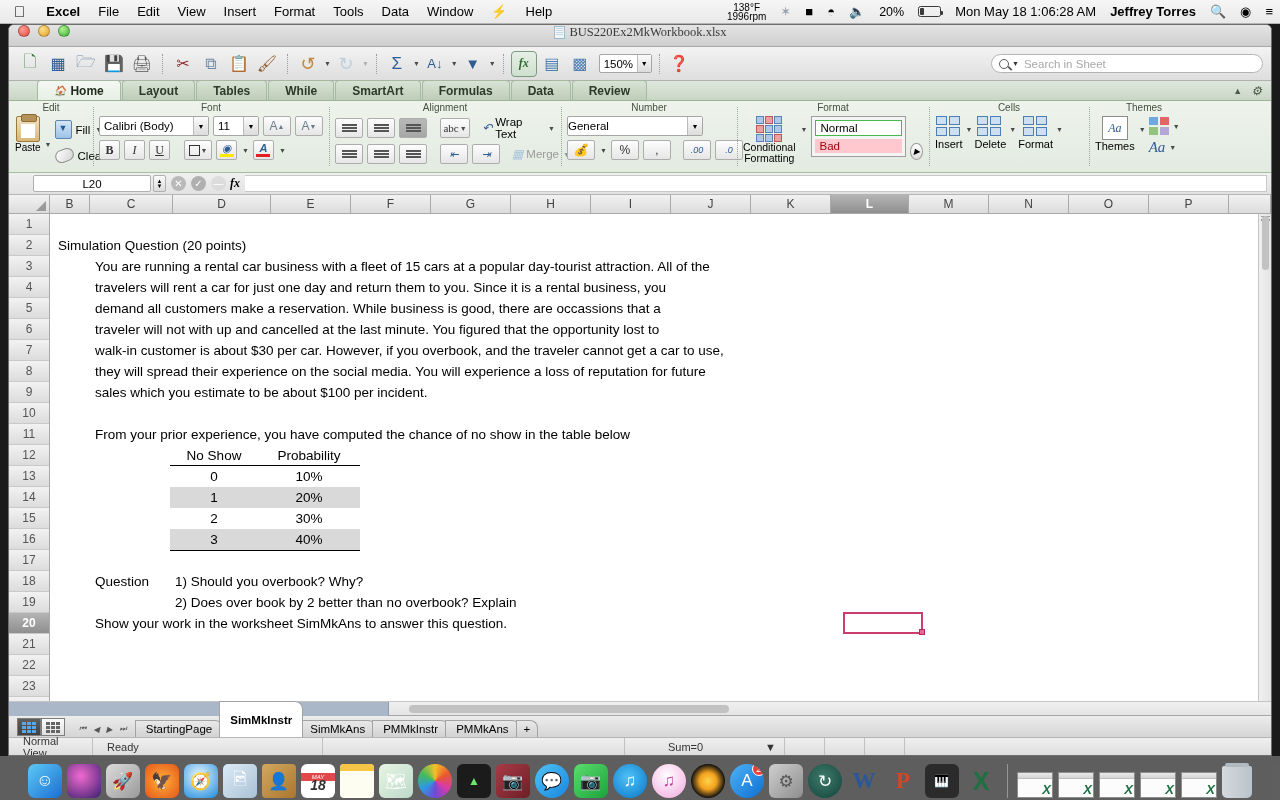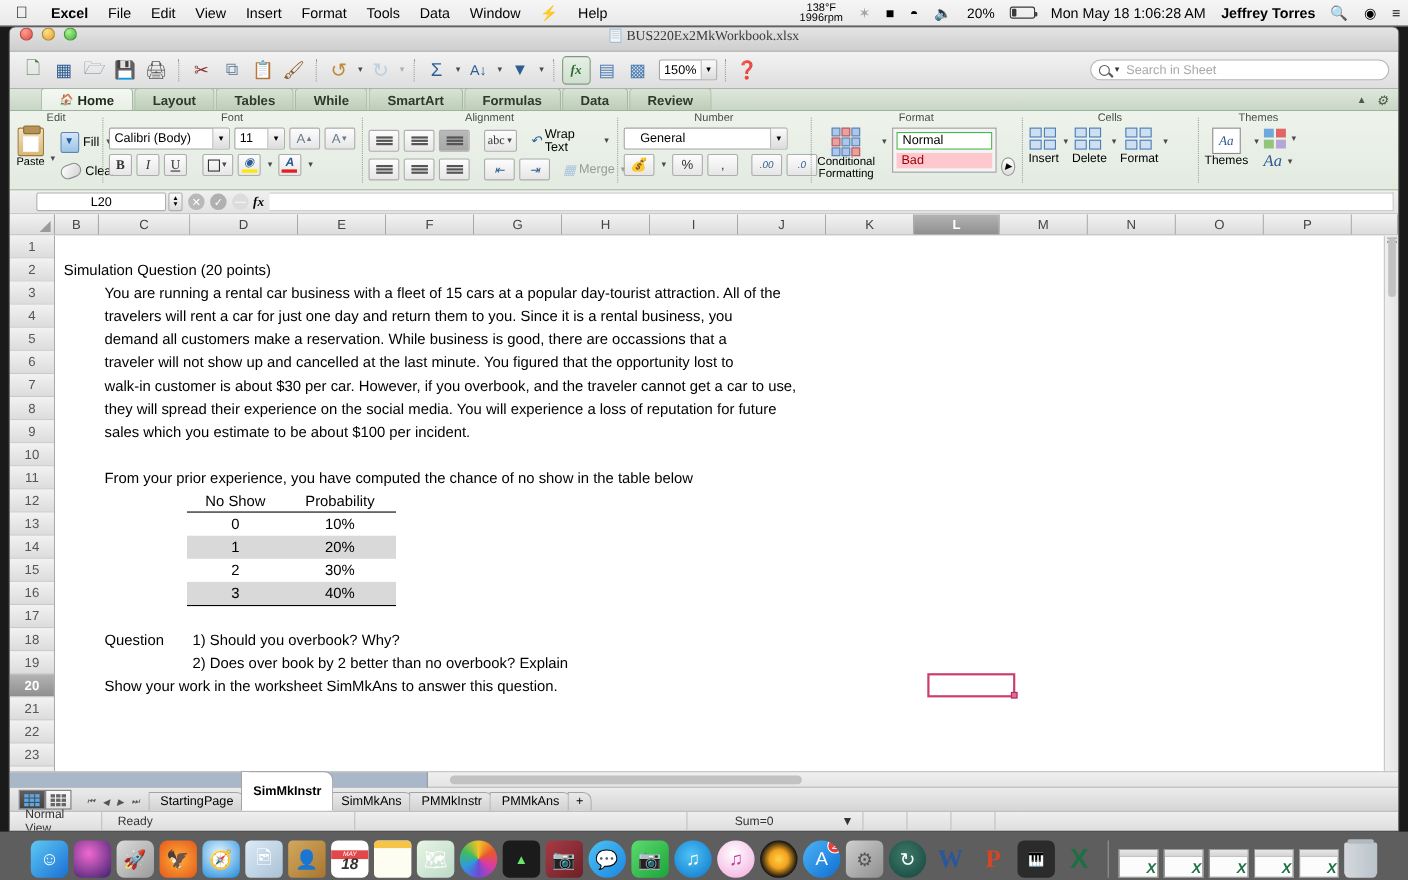--- a/index.html
+++ b/index.html
@@ -152,22 +152,22 @@
     font-size:12px; color:#333;
   }
   .sqbtn.wide{min-width:28px;}
   .sqbtn.pressed{background:linear-gradient(to bottom,#b9b9b9,#a6a6a6);}
   .grow-a{font-size:12px;color:#6a7b8c;}
   .align-ico { display:flex; flex-direction:column; gap:1.5px; width:15px; }
   .align-ico i { height:1.6px; background:#555; display:block; }
   .wrap-lbl{font-size:11.5px;display:flex;align-items:center;gap:3px;}
   .merge-lbl{font-size:11.5px;color:#9a9a9a;display:flex;align-items:center;gap:3px;}
   .numfmt {
-    width:149px;height:20px;background:#fff;border:1px solid #a6a6a6;border-radius:2px;
-    font-size:11.5px;display:flex;align-items:center;padding-left:14px;position:relative;
+    width:136px;height:20px;background:#fff;border:1px solid #a6a6a6;border-radius:2px;
+    font-size:11.5px;display:flex;align-items:center;padding-left:0;position:relative;
   }
   .cf-ico{width:26px;height:26px;position:relative;}
   .cf-grid{position:absolute;inset:0;display:grid;grid-template-columns:repeat(3,1fr);
     grid-template-rows:repeat(3,1fr);gap:1px;}
   .cf-grid span{background:#aec6e8;border:1px solid #5b82b5;}
   .cf-grid span.r{background:#e8a0a0;border-color:#b55b5b;}
   .cf-lbl{font-size:10.5px;text-align:center;line-height:11px;}
   .stylebox{width:132px;border:1px solid #9e9e9e;background:#f4f4f4;padding:3px;display:flex;
     flex-direction:column;gap:3px;}
   .style-normal{background:#fff;border:1.5px solid #49b84b;font-size:11.5px;padding:1px 4px;}
@@ -717,21 +717,21 @@
         <div class="rh">24</div>
       </div>
 
       <div class="cells">
 
         <span class="celltext" style="left:8px; top:21px;">Simulation Question (20 points)</span>
 
         <span class="celltext" style="left:45px; top:42px;">You are running a rental car business with a fleet of 15 cars at a popular day-tourist attraction.  All of the</span>
         <span class="celltext" style="left:45px; top:63px;">travelers will rent a car for just one day and return them to you.  Since it is a rental business, you</span>
         <span class="celltext" style="left:45px; top:84px;">demand all customers make a reservation.  While business is good, there are occassions that a</span>
-        <span class="celltext" style="left:45px; top:105px;">traveler will not show up and cancelled at the last minute.  You figured that the opportunity lost to</span>
+        <span class="celltext" style="left:45px; top:105px;">traveler will not with up and cancelled at the last minute.  You figured that the opportunity lost to</span>
         <span class="celltext" style="left:45px; top:126px;">walk-in customer is about $30 per car.  However, if you overbook, and the traveler cannot get a car to use,</span>
         <span class="celltext" style="left:45px; top:147px;">they will spread their experience on the social media.  You will experience a loss of reputation for future</span>
         <span class="celltext" style="left:45px; top:168px;">sales which you estimate to be about $100 per incident.</span>
 
         <span class="celltext" style="left:45px; top:210px;">From your prior experience, you have computed the chance of no show in the table below</span>
 
         <div class="tblrow-shade" style="left:120px; top:273px; width:190px; height:21px;"></div>
         <div class="tblrow-shade" style="left:120px; top:315px; width:190px; height:21px;"></div>
 
         <div class="tblline" style="left:120px; top:251px; width:190px;"></div>

